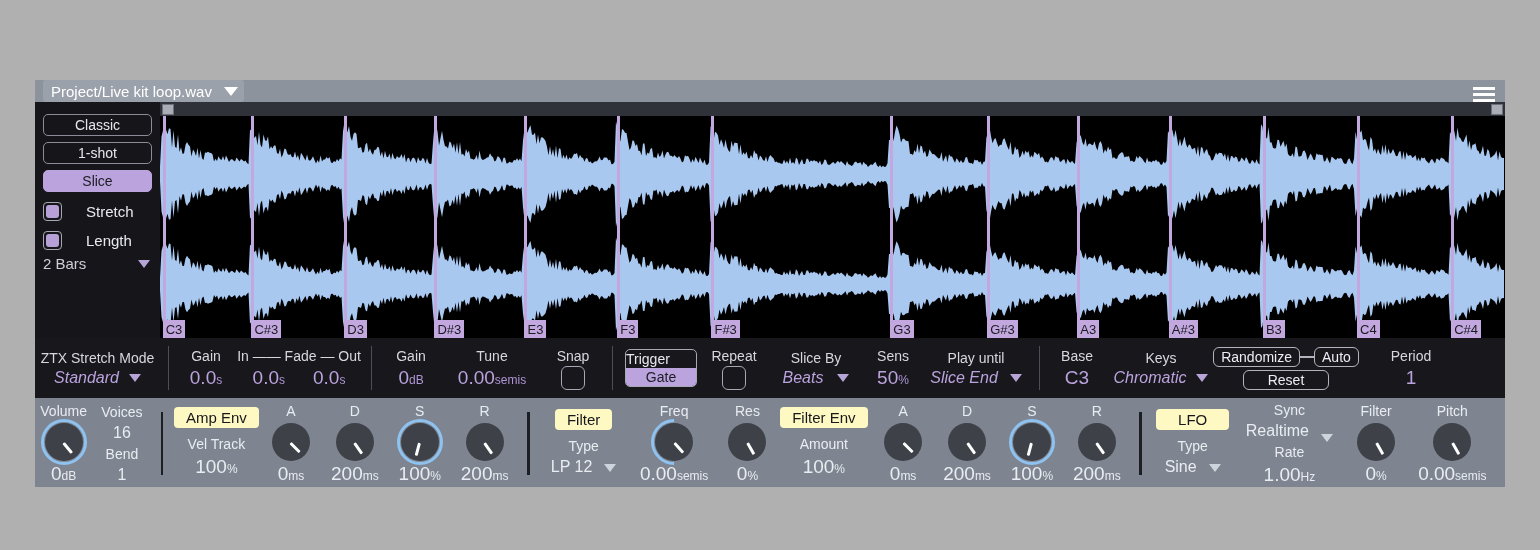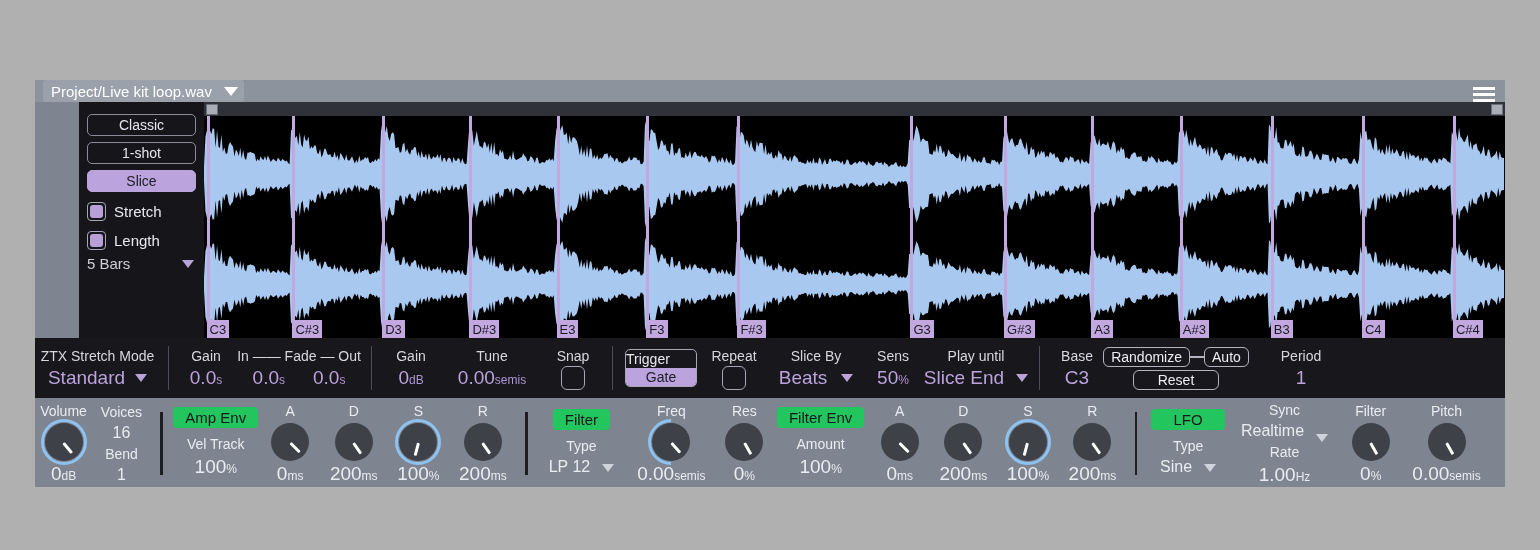--- a/index.html
+++ b/index.html
@@ -36,29 +36,29 @@
   }
   .preset-btn {
     background:#9ba1ab; border-radius:3px; height:22px;
     display:flex; align-items:center; padding: 0 6px 0 8px; gap: 12px;
   }
   .preset-btn .ptext { color:#ffffff; font-size:15px; white-space:nowrap; }
   .caret { width:0;height:0;border-left:7px solid transparent;border-right:7px solid transparent;border-top:9px solid #ffffff; }
   .hamburger { position:absolute; right:10px; top:7px; display:flex; flex-direction:column; gap:3px; }
   .hamburger i { display:block; width:22px; height:3px; background:#ffffff; }
   
-  .darkarea { flex: 0 0 236px; background:#17171c; display:flex;margin-left:44px; }
+  .darkarea { flex: 0 0 236px; background:#17171c; display:flex; }
   .leftcol { width:125px; background:#16161a; padding: 12px 8px 0 8px; position:relative; }
   .modebtn {
     height:22px; border:1px solid #8c8c99; border-radius:5px; margin-bottom:6px;
     display:flex; align-items:center; justify-content:center;
     color:#e6e6ee; font-size:14px; background:transparent;
   }
   .modebtn.sel { background:#bba3dd; color:#1c1c22; border-color:#bba3dd; }
-  .chkrow { display:flex; align-items:center; gap:8px; margin-top:10px; }
+  .chkrow { display:flex; align-items:center; gap:24px; margin-top:10px; }
   .chkbox { width:19px; height:19px; border:1px solid #a7a7b5; border-radius:4px; background:#16161a; padding:2px; }
   .chkbox i { display:block; width:100%; height:100%; border-radius:3px; background:#b7a0d8; }
   .chklabel { color:#e8e8ef; font-size:15px; }
   .lenrow { display:flex; align-items:center; justify-content:space-between; margin-top:5px; padding-right:2px; }
   .lenval { color:#cfcfd8; font-size:15px; }
   .caret-sm { width:0;height:0;border-left:6px solid transparent;border-right:6px solid transparent;border-top:8px solid #b8a5d8; }
   
   .wavewrap { flex:1 1 auto; position:relative; background:#0a0a0c; }
   .scrollbar { position:absolute; left:0; right:0; top:0; height:14px; background:#30323a; }
   .sb-handle { position:absolute; top:2px; width:12px; height:11px; background:#a9adb6; border:1px solid #6d7078; }
@@ -68,48 +68,48 @@
   .notetag {
     position:absolute; bottom:0; height:18px; background:#c3a8e0; color:#1b1b22;
     font-size:13px; display:flex; align-items:center; padding:0 3px; white-space:nowrap;
   }
   
   .paramstrip { flex: 0 0 60px; background:#17171c; display:flex; align-items:stretch; }
   .pcell { display:flex; flex-direction:column; align-items:center; justify-content:center; padding:0 20px; }
   .plab { color:#d7d7de; font-size:14px; line-height:1.45; white-space:nowrap; }
   .pval { color:#bba3dd; font-size:19px; line-height:1.25; white-space:nowrap; }
   .pval .u { font-size:12px; color:#b096d6; }
-  .pval.small { font-size:19px; }
+  .pval.small { font-size:16px;font-style:italic; }
   .vdiv { width:1px; background:#4d4d57; margin:8px 8px; }
   .sq { width:24px; height:24px; border:1px solid #a7a7b5; border-radius:6px; background:#17171c; }
   .trigger-stack { border:1px solid #a7a7b5; border-radius:5px; overflow:hidden; width:72px; }
   .trigger-stack .tt { color:#e9e9f0; font-size:14px; padding:1px 0; }
   .trigger-stack .tv { background:#bba3dd; color:#1d1d24; font-size:14px; text-align:center; padding:1px 0; }
   .obtn { border:1px solid #b3b3c0; border-radius:6px; color:#ececf2; font-size:14px; padding:1px 7px; white-space:nowrap; }
   .connector { width:14px; height:2px; background:#b3b3c0; }
   
-  .bottom { flex:1 1 auto; background:#7e8590; display:flex; align-items:stretch; padding: 2px 14px 0 0; }
+  .bottom { flex:1 1 auto; background:#7e8590; display:flex; align-items:stretch; padding: 2px 8px 0 0; }
   .bcell { display:flex; flex-direction:column; align-items:center; justify-content:center; padding:0 5px; }
   .blab { color:#e9ecf1; font-size:14px; line-height:1.5; white-space:nowrap; }
   .bval { color:#e9ecf1; font-size:19px; line-height:1.3; white-space:nowrap; }
   .bval .u { font-size:12px; }
   .bval.small { font-size:16px; }
   .bdiv { width:3px; background:#1d1e22; margin: 12px 9px; }
   .knob { width:38px; height:38px; border-radius:50%; background:#3e4148; position:relative; margin: 1px 0; }
   .knob .ptr { position:absolute; width:3px; height:13px; background:#fff; left:17.5px; top:20px; transform-origin: 1.5px 0px; border-radius:1px; }
   .knob.ring::before {
     content:""; position:absolute; inset:-4px; border-radius:50%;
     border:3px solid #8ec2f0; box-sizing:border-box;
   }
   .knob.ring-part::before {
     content:""; position:absolute; inset:-4px; border-radius:50%;
     border:3px solid transparent; border-left-color:#8ec2f0; border-bottom-color:#8ec2f0;
     box-sizing:border-box; transform: rotate(45deg);
   }
-  .bluebtn { background:#22c55e; color:#17171c; font-size:15px; border-radius:4px; padding:2px 12px; white-space:nowrap; }
+  .bluebtn { background:#fef9c3; color:#17171c; font-size:15px; border-radius:4px; padding:2px 12px; white-space:nowrap; }
 </style>
 </head>
 <body>
 
 <div id="plugin">
 
 
   <div class="presetrow">
     <div class="preset-btn">
       <span class="ptext">Project/Live kit loop.wav</span>
@@ -141,21 +141,21 @@
           </span>
         <span class="chklabel">Stretch</span>
       </div>
       <div class="chkrow">
         <span class="chkbox">
             <i></i>
           </span>
         <span class="chklabel">Length</span>
       </div>
       <div class="lenrow">
-        <span class="lenval">5 Bars</span>
+        <span class="lenval">2 Bars</span>
         <span class="caret-sm"></span>
       </div>
     </div>
 
     <div class="wavewrap">
       <div class="scrollbar">
         <div class="sb-handle sb-l"></div>
         <div class="sb-handle sb-r"></div>
       </div>
       <div class="wavebox">
@@ -263,20 +263,27 @@
         <span class="pval small">Slice End</span>
         <span class="caret-sm"></span>
       </div>
     </div>
     <div class="vdiv"></div>
 
     <div class="pcell" style="width:58px">
       <span class="plab">Base</span>
       <span class="pval">C3</span>
     </div>
+    <div class="pcell" style="width:110px">
+      <span class="plab">Keys</span>
+      <div style="display:flex;align-items:center;gap:10px">
+        <span class="pval small">Chromatic</span>
+        <span class="caret-sm"></span>
+      </div>
+    </div>
     <div class="pcell" style="width:140px">
       <div style="display:flex;align-items:center;">
         <span class="obtn">Randomize</span>
         <span class="connector"></span>
         <span class="obtn">Auto</span>
       </div>
       <div style="margin-top:4px">
         <span class="obtn" style="padding:1px 24px">Reset</span>
       </div>
     </div>

